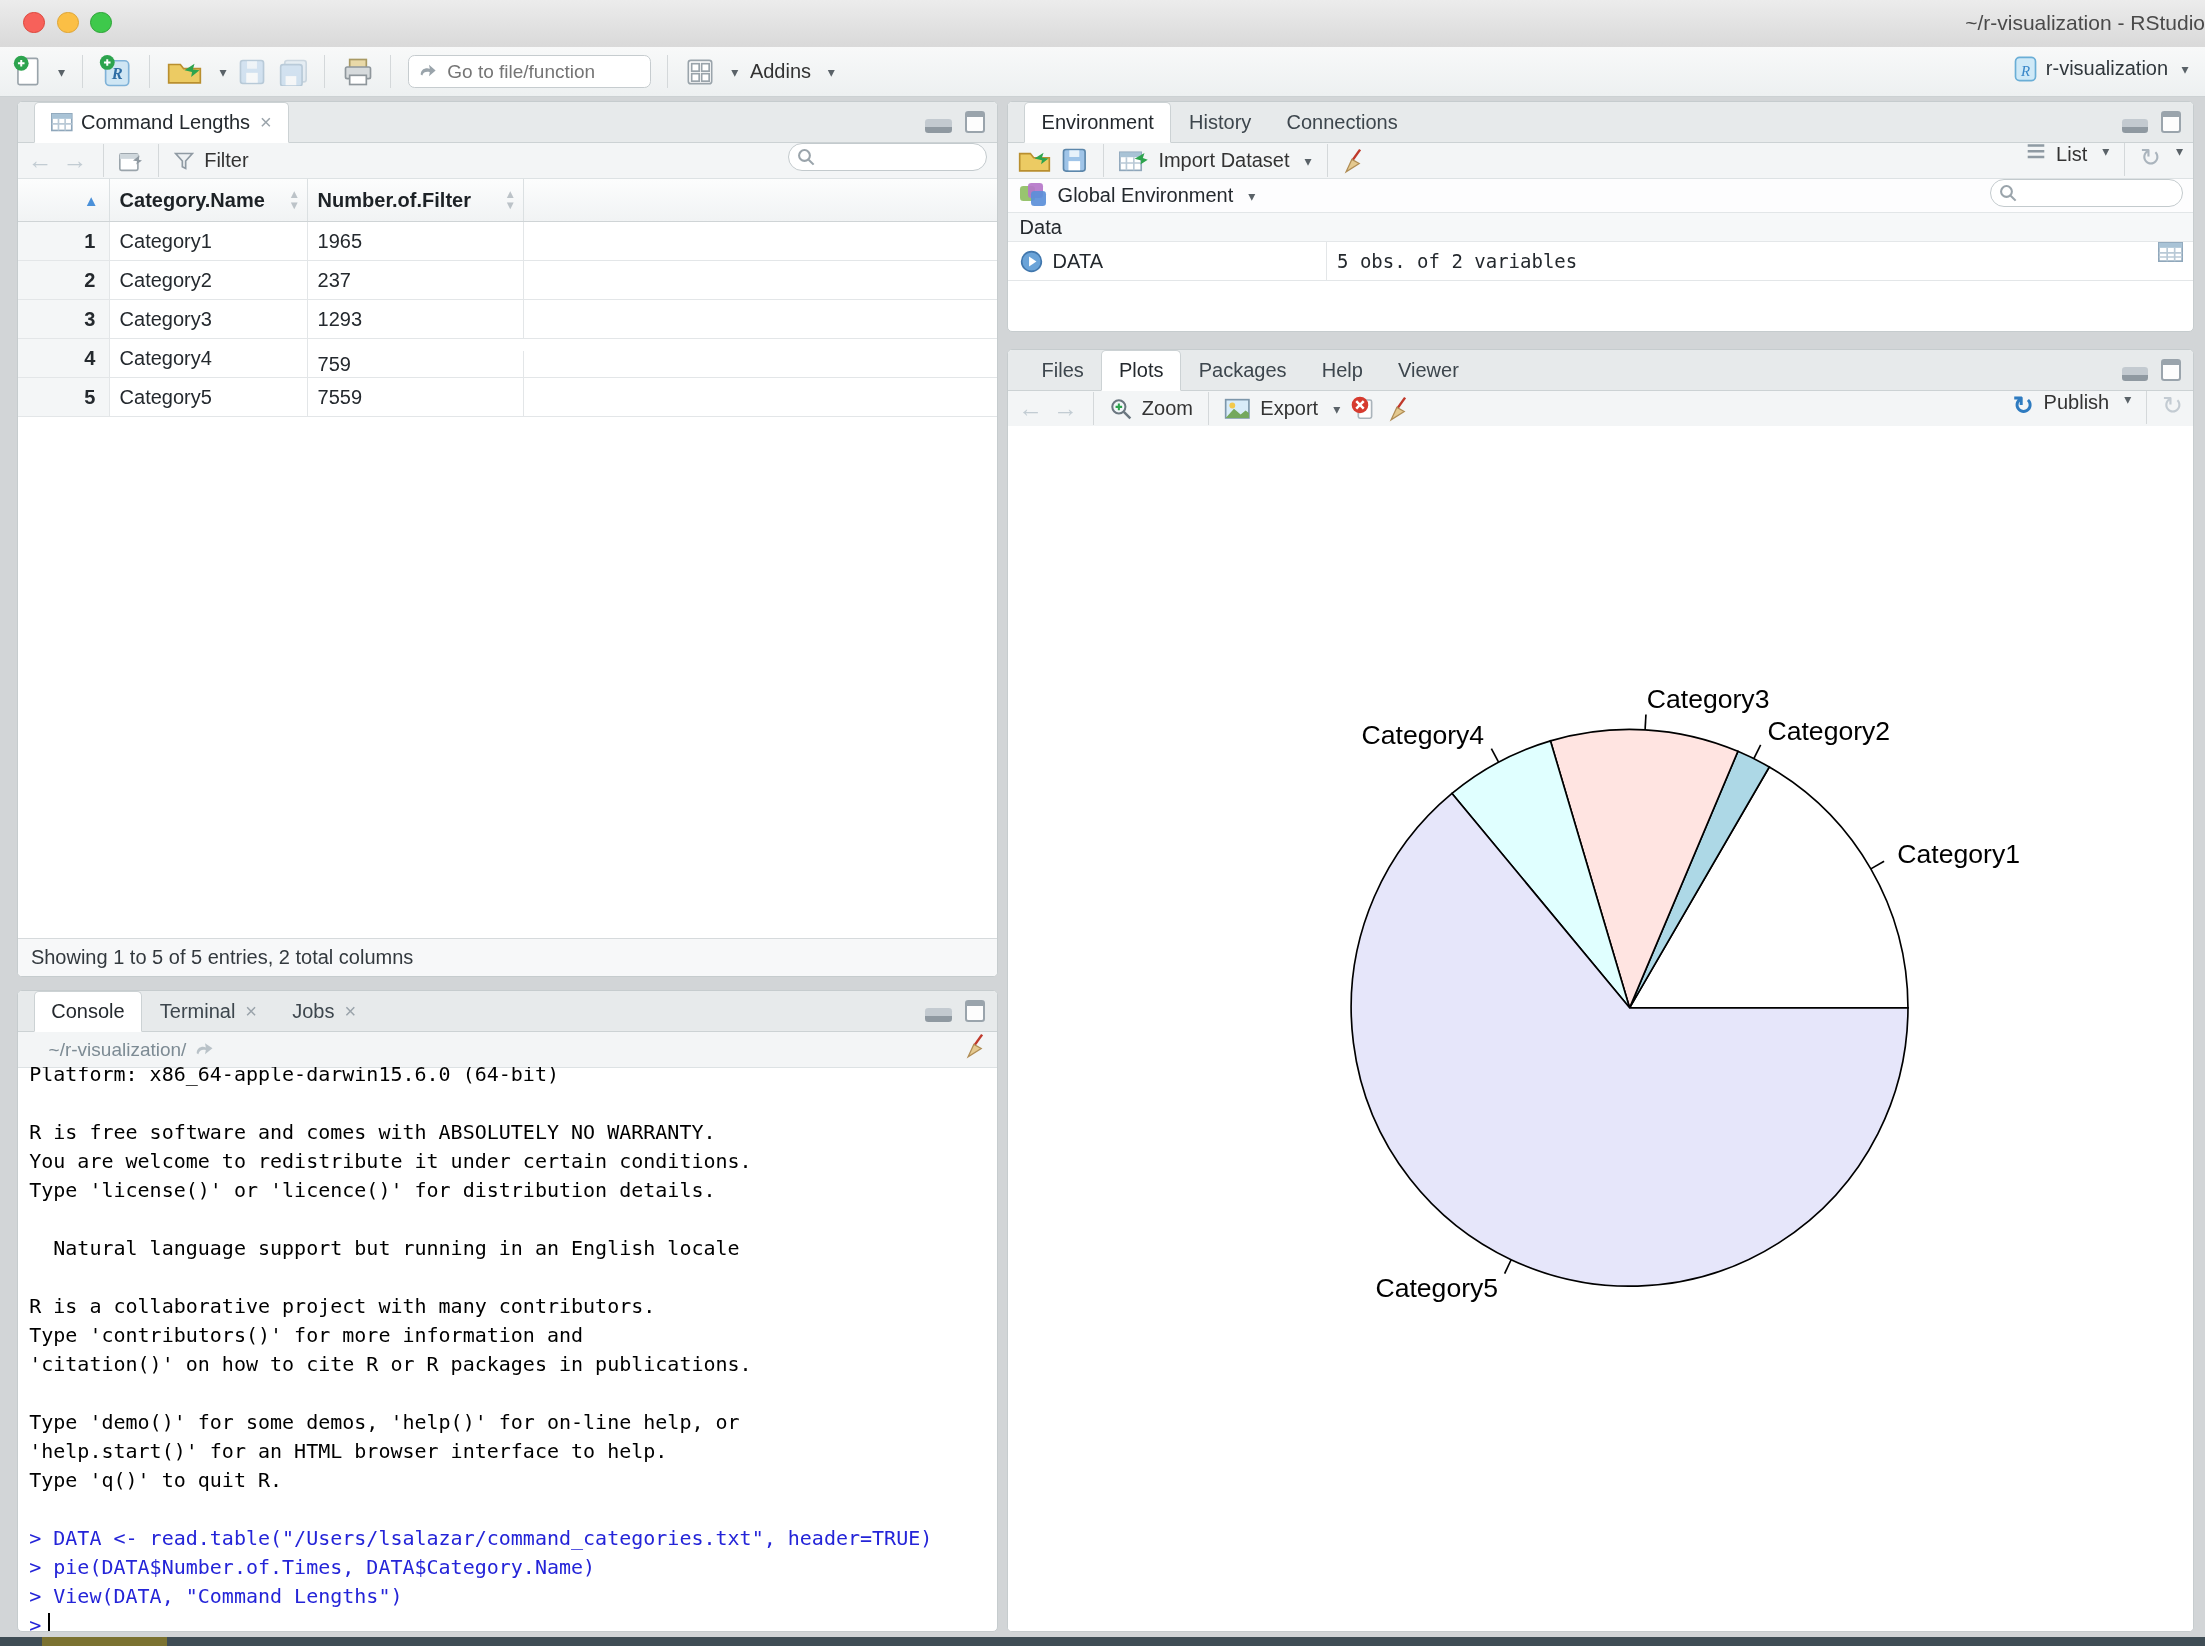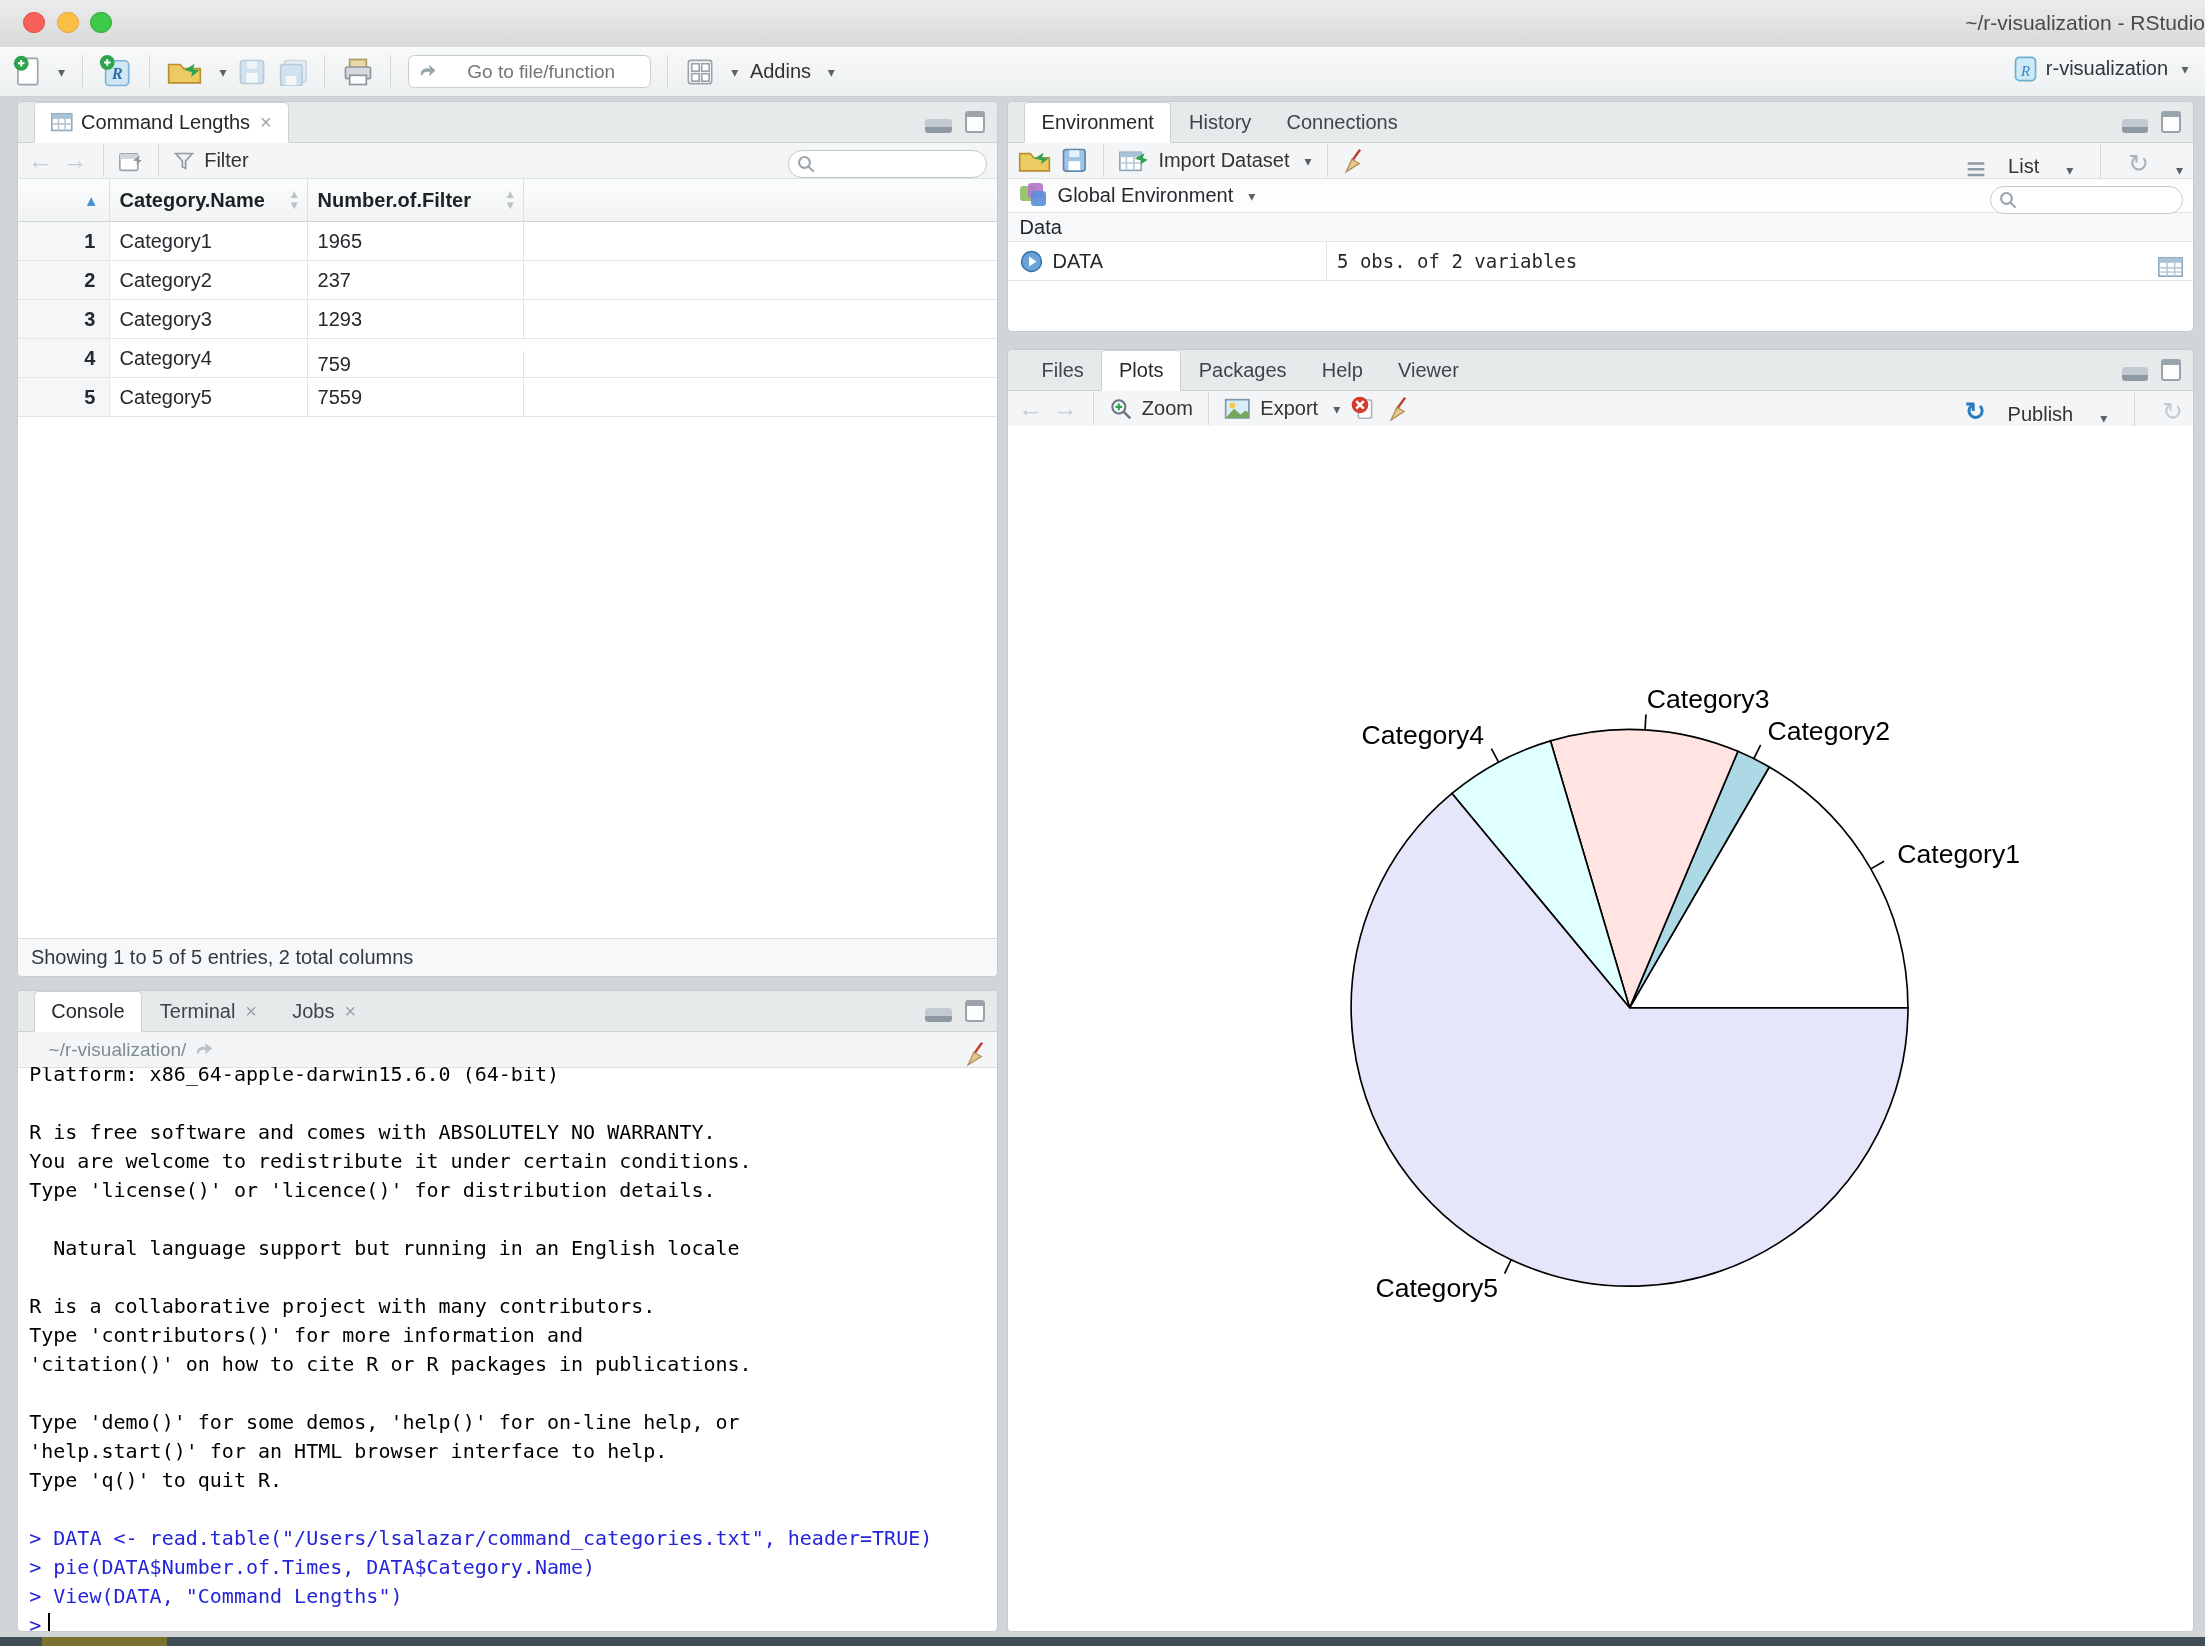--- a/index.html
+++ b/index.html
@@ -18,21 +18,21 @@
   
   .toolbar{position:absolute;left:0;top:47px;width:2205px;height:50px;box-sizing:border-box;
     background:linear-gradient(#f8f9f9,#edf0f1);border-bottom:0.8px solid #ccd1d3;
     display:flex;align-items:center;padding:0 13.3px;gap:11.6px;font-size:20px;color:#333;}
   .tsep{width:0.8px;height:33px;background:#d4d8da;margin:0 5px;}
   .caret{font-size:14px;color:#5a6268;margin-left:5px;}
   .ghost{opacity:.38;}
   .goto{width:243px;height:33px;border:0.8px solid #c6cccf;border-radius:6.6px;background:#fff;
     display:flex;align-items:center;padding:0 10px;gap:8.3px;box-sizing:border-box;}
   .goto input{border:none;outline:none;font-size:19px;color:#333;width:183px;background:transparent;
-    font-family:"Liberation Sans",sans-serif;margin-left:20px;}
+    font-family:"Liberation Sans",sans-serif;}
   .proj{position:absolute;right:16.6px;top:6.6px;display:flex;align-items:center;gap:8.3px;font-size:20px;color:#30373c;}
 
   
   .pane{position:absolute;background:#fff;border:0.8px solid #c6ccce;border-radius:5px;overflow:hidden;}
   #pane-viewer {left:16.6px;  top:101px;  width:979px; height:874px;}
   #pane-console{left:16.6px;  top:990px; width:979px; height:640px;}
   #pane-env    {left:1007px;top:101px;  width:1185px; height:229px;}
   #pane-plots  {left:1007px;top:349px;  width:1185px; height:1281px;}
 
   .tabstrip{position:relative;height:40px;background:#e7eaeb;border-bottom:0.8px solid #ccd2d4;
@@ -41,21 +41,21 @@
     border:0.8px solid transparent;margin-bottom:-0.8px;cursor:default;}
   .tab.active{background:#fff;border-color:#ccd2d4;border-bottom-color:#fff;border-radius:5px 5px 0 0;color:#24292e;}
   .tabx{color:#9aa3aa;font-size:20px;margin-left:1.7px;}
   .minmax{position:absolute;right:11.6px;top:9.1px;display:flex;gap:13.3px;align-items:flex-end;}
   .ico-min{width:26.6px;height:13.3px;border-radius:3.3px;background:linear-gradient(#c3cad0 55%,#8f99a1 55%);}
   .ico-max{width:20px;height:21.6px;border-radius:3.3px;border:2.5px solid #9aa4ac;border-top-width:6.6px;background:#fdfdfd;box-sizing:border-box;}
 
   .ptoolbar{position:relative;height:35px;background:#f3f5f6;border-bottom:0.8px solid #dde2e4;
     display:flex;align-items:center;padding:0 10px;gap:10px;font-size:20px;color:#333;}
   .navarrow{font-size:25px;font-weight:bold;color:#c2ccd3;line-height:1;}
-  .tright{position:absolute;right:10px;top:0;height:35px;display:flex;align-items:flex-end;gap:22px;}
+  .tright{position:absolute;right:10px;top:0;height:35px;display:flex;align-items:flex-start;gap:10px;}
 
   .search{height:28px;width:199px;border:0.8px solid #c3cacd;border-radius:14px;background:#fff;
     display:flex;align-items:center;padding:0 8.3px;gap:6.6px;box-sizing:border-box;}
   .search input{border:none;outline:none;width:141px;font-size:18.3px;background:transparent;}
 
   
   .thead{display:flex;height:42px;background:linear-gradient(#fcfdfd,#f1f3f4);border-bottom:0.8px solid #cfd4d6;
     font-size:20px;font-weight:bold;color:#1d2226;}
   .th{display:flex;align-items:center;box-sizing:border-box;border-right:0.8px solid #dbe0e2;padding:0 10px;position:relative;}
   .sort-asc{color:#4a90d9;font-size:15px;margin-left:auto;}

